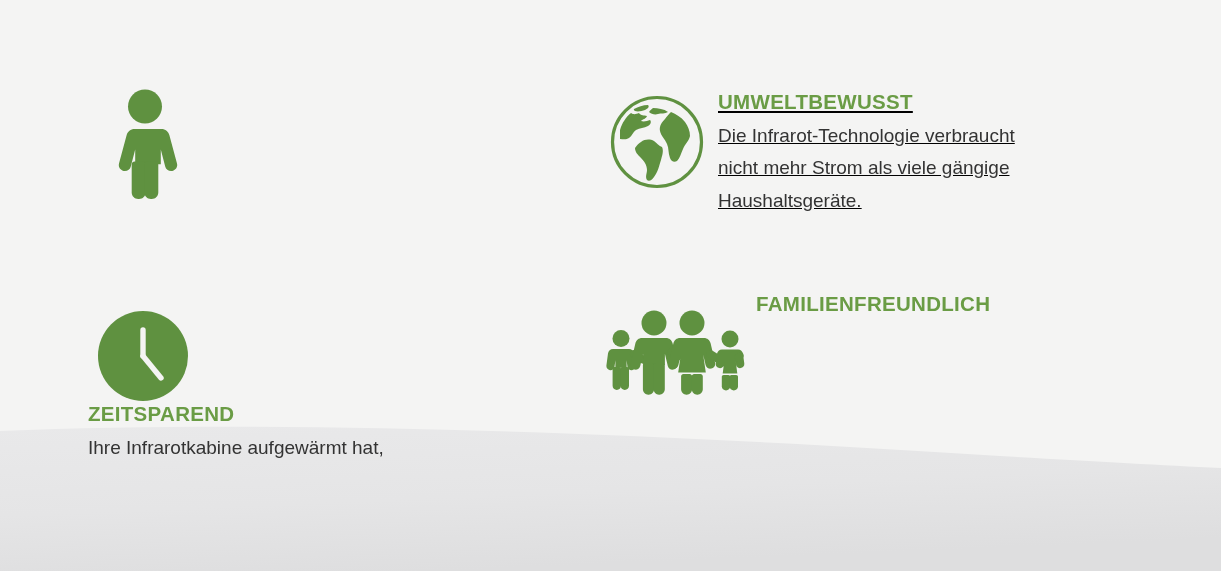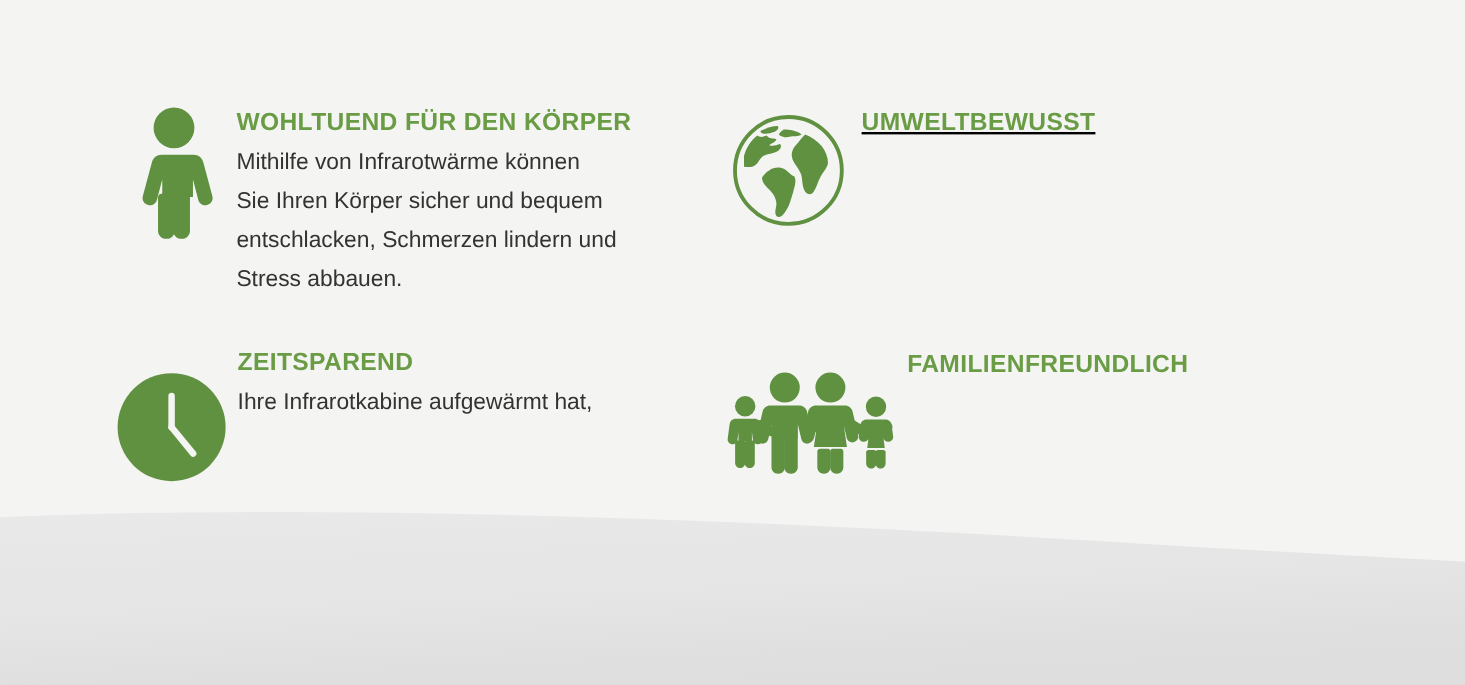--- a/index.html
+++ b/index.html
@@ -47,21 +47,21 @@
   }
 
   .feature {
     display: flex;
     align-items: flex-start;
     box-sizing: border-box;
   }
 
   .feature-tl { padding: 88px 0 0 92px; }
   .feature-tr { padding: 88px 0 0 660px; margin-left: -660px; }
-  .feature-bl { padding: 0px 0 0 88px; }
+  .feature-bl { padding: 0px 0 0 88px; flex-direction: column; }
   .feature-br { padding: 2px 0 0 625px; margin-left: -625px; }
 
   .icon-wrap {
     flex: 0 0 auto;
     display: flex;
     align-items: flex-start;
     justify-content: center;
   }
   .icon-person  { width: 105px; height: 112px; }
   .icon-globe   { width: 122px; height: 100px; padding-top: 4px; }
@@ -123,49 +123,45 @@
       <div class="icon-wrap icon-person">
         <svg viewBox="0 0 84 112" width="84" height="112" aria-hidden="true">
           <g fill="#5f9140">
             <circle cx="42" cy="18.5" r="17"></circle>
             <path d="M25.5,41 h33 c3.8,0 7,2.6 7.9,6.2 l7.6,28.4 c0.9,3.4 -1.2,6.6 -4.6,7.3 c-3.3,0.7 -6.4,-1.3 -7.2,-4.5 l-4.4,-16.8 l0,14.6 l-25.6,0 l0,-14.6 l-4.4,16.8 c-0.8,3.2 -3.9,5.2 -7.2,4.5 c-3.4,-0.7 -5.5,-3.9 -4.6,-7.3 l7.6,-28.4 c0.9,-3.6 4.1,-6.2 7.9,-6.2 z"></path>
             <path d="M31.6,73.5 h8.1 c1.6,0 2.9,1.3 2.9,2.9 v28 c0,3.6 -2.9,6.5 -6.5,6.5 h-0.9 c-3.6,0 -6.5,-2.9 -6.5,-6.5 v-28 c0,-1.6 1.3,-2.9 2.9,-2.9 z"></path>
             <path d="M44.3,73.5 h8.1 c1.6,0 2.9,1.3 2.9,2.9 v28 c0,3.6 -2.9,6.5 -6.5,6.5 h-0.9 c-3.6,0 -6.5,-2.9 -6.5,-6.5 v-28 c0,-1.6 1.3,-2.9 2.9,-2.9 z"></path>
           </g>
         </svg>
       </div>
-      <div class="feature-text">
-        <h3 class="feature-title">WOHLTUEND FÜR DEN KÖRPER</h3>
-        <p class="feature-body">
-          <span class="ln">Mithilfe von Infrarotwärme können</span>
-          <span class="ln">Sie Ihren Körper sicher und bequem</span>
-          <span class="ln">entschlacken, Schmerzen lindern und</span>
-          <span class="ln">Stress abbauen.</span>
-        </p>
-      </div>
     </div>
 
     <div class="feature feature-tr">
       <div class="icon-wrap icon-globe">
         <svg viewBox="0 0 100 100" width="100" height="100" aria-hidden="true">
           <circle cx="50" cy="50" r="44.5" fill="none" stroke="#5f9140" stroke-width="3.2"></circle>
           <g fill="#5f9140">
 
             <path d="M13,38 c2,-7 6,-13 11,-17 c3,2 5,1 8,0 c2,3 5,2 8,3 c-1,3 -4,3 -6,5 c3,1 6,0 9,-1 c2,2 0,5 -2,6 c-4,2 -8,2 -12,4 c-3,2 -4,6 -7,8 c-3,2 -6,1 -9,1 c0,-3 0,-6 0,-9 z"></path>
             <path d="M27,17 c4,-2 9,-4 14,-4 c2,2 -1,4 -3,5 c-3,1 -7,2 -10,1 c-1,-0.5 -1.5,-1.3 -1,-2 z"></path>
             <path d="M46,16 c5,0 11,1 15,4 c-3,2 -7,1 -10,2 c-3,1 -7,0 -9,-2 c1,-2 3,-3 4,-4 z"></path>
 
             <path d="M34,50 c4,-3 9,-3 13,-1 c3,2 5,5 8,6 c2,4 0,9 -1,13 c-2,6 -3,12 -7,17 c-2,3 -5,5 -7,3 c-2,-3 0,-7 0,-10 c0,-5 -3,-9 -6,-12 c-3,-3 -6,-6 -6,-10 c2,-3 4,-5 6,-6 z"></path>
 
             <path d="M64,20 c5,2 10,5 14,10 c3,4 5,9 5,14 c-1,5 -5,8 -7,13 c-2,4 -3,9 -6,12 c-3,2 -6,0 -7,-3 c-2,-5 -1,-10 -3,-14 c-2,-5 -6,-8 -7,-13 c-1,-5 2,-9 5,-12 c2,-3 4,-5 6,-7 z"></path>
           </g>
         </svg>
       </div>
       <div class="feature-text">
         <h3 class="feature-title">UMWELTBEWUSST</h3>
+        <p class="feature-body">
+          <span class="ln">Die Infrarot-Technologie verbraucht</span>
+          <span class="ln">nicht mehr Strom als viele gängige</span>
+          <span class="ln">Haushaltsgeräte.</span>
+        </p>
       </div>
     </div>
 
     <div class="feature feature-bl">
       <div class="icon-wrap icon-clock">
         <svg viewBox="0 0 92 92" width="92" height="92" aria-hidden="true">
           <circle cx="46" cy="46" r="45" fill="#5f9140"></circle>
           <g stroke="#f4f4f3" stroke-width="5.4" stroke-linecap="round" fill="none">
             <line x1="46" y1="46" x2="46" y2="20"></line>
             <line x1="46" y1="46" x2="64" y2="68"></line>

